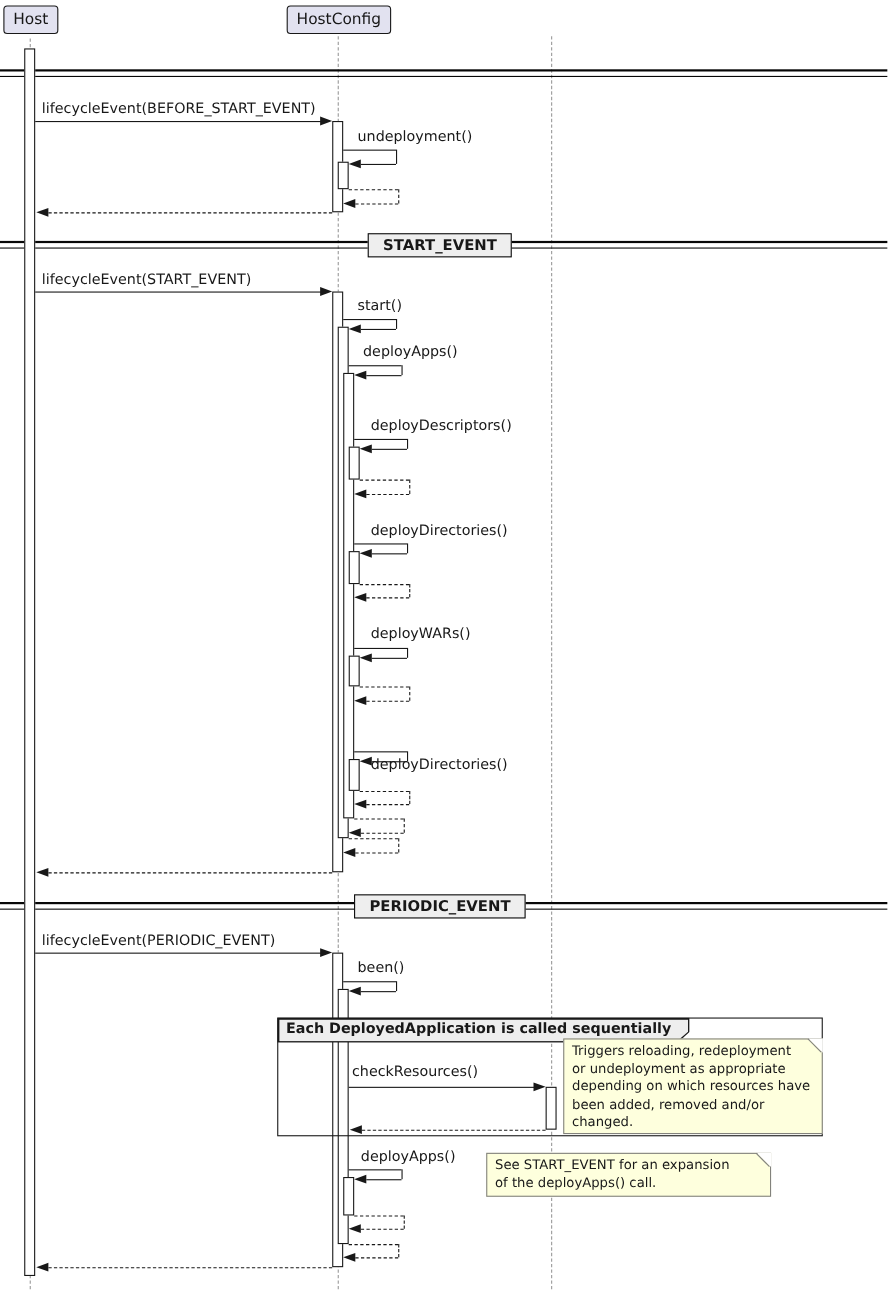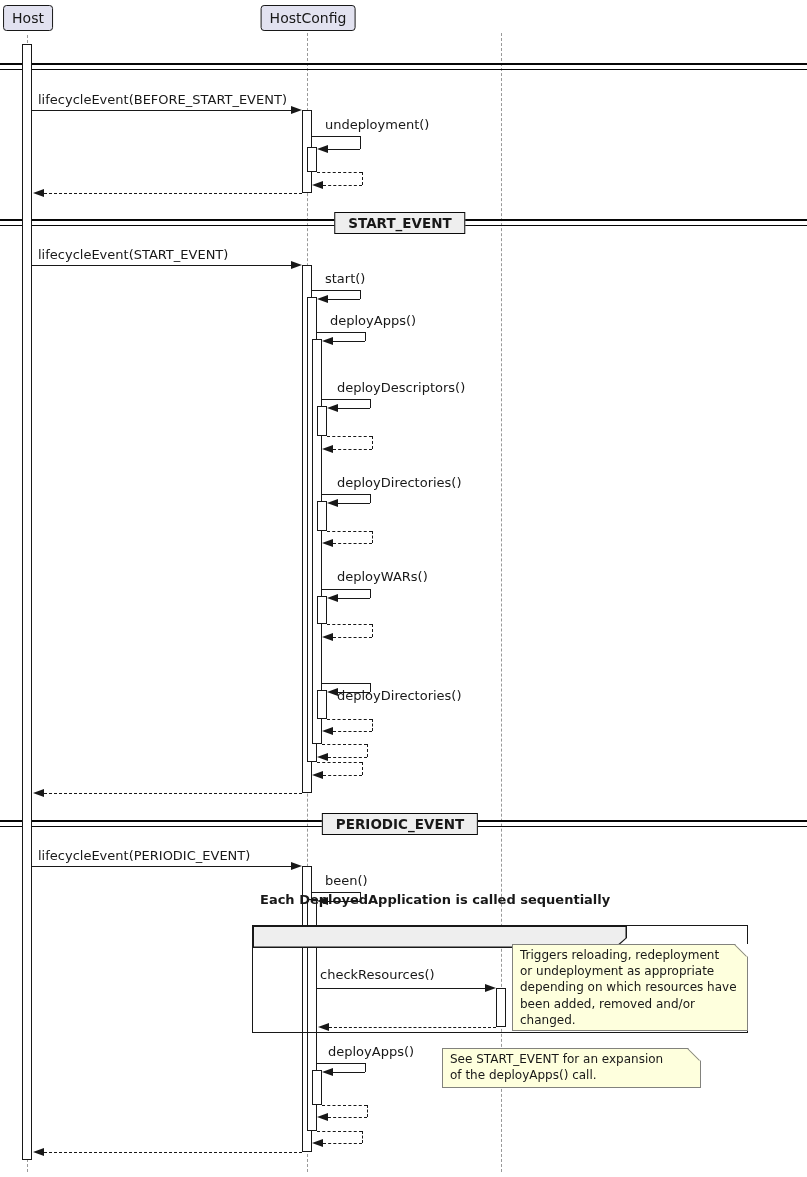--- a/index.html
+++ b/index.html
@@ -43,21 +43,21 @@
     background:var(--note-border,#82827D);transform:rotate(45deg);}
 </style>
 </head>
 <body>
 
 <div id="canvas">
 
   <div class="group-border" style="left:252px;top:925px;width:496px;height:108px;"></div>
   <div class="group-header-outer" style="left:252px;top:925px;width:375px;height:23px;clip-path:polygon(0 0,375px 0,375px 13px,364px 23px,0 23px);"></div>
   <div class="group-header-inner" style="left:253.5px;top:926.5px;width:372px;height:20px;clip-path:polygon(0 0,372px 0,372px 11.5px,362px 20px,0 20px);"></div>
-  <div class="group-title" style="left:260px;top:892px;">Each DeployedApplication is called sequentially</div>
+  <div class="group-title" style="left:260px;top:928px;">Each DeployedApplication is called sequentially</div>
 
   <div class="lbl" style="left:38px;top:92px;">lifecycleEvent(BEFORE_START_EVENT)</div>
   <div class="lbl" style="left:325px;top:117px;">undeployment()</div>
   <div class="lbl" style="left:38px;top:247px;">lifecycleEvent(START_EVENT)</div>
   <div class="lbl" style="left:325px;top:271px;">start()</div>
   <div class="lbl" style="left:330px;top:313px;">deployApps()</div>
   <div class="lbl" style="left:337px;top:380px;">deployDescriptors()</div>
   <div class="lbl" style="left:337px;top:475px;">deployDirectories()</div>
   <div class="lbl" style="left:337px;top:569px;">deployWARs()</div>
   <div class="lbl" style="left:337px;top:688px;">deployDirectories()</div>

